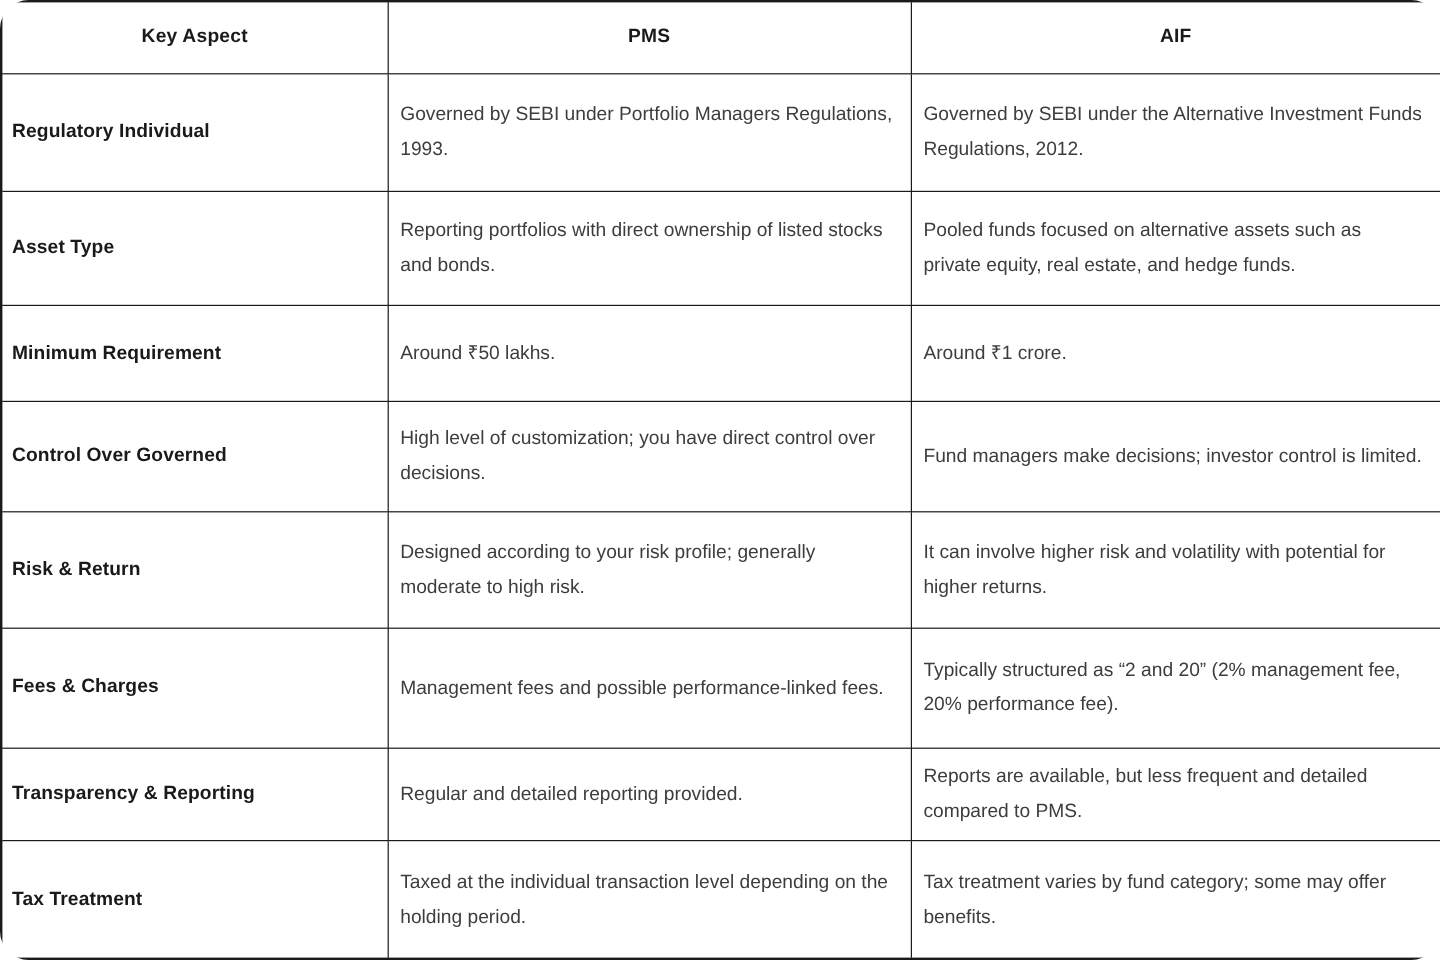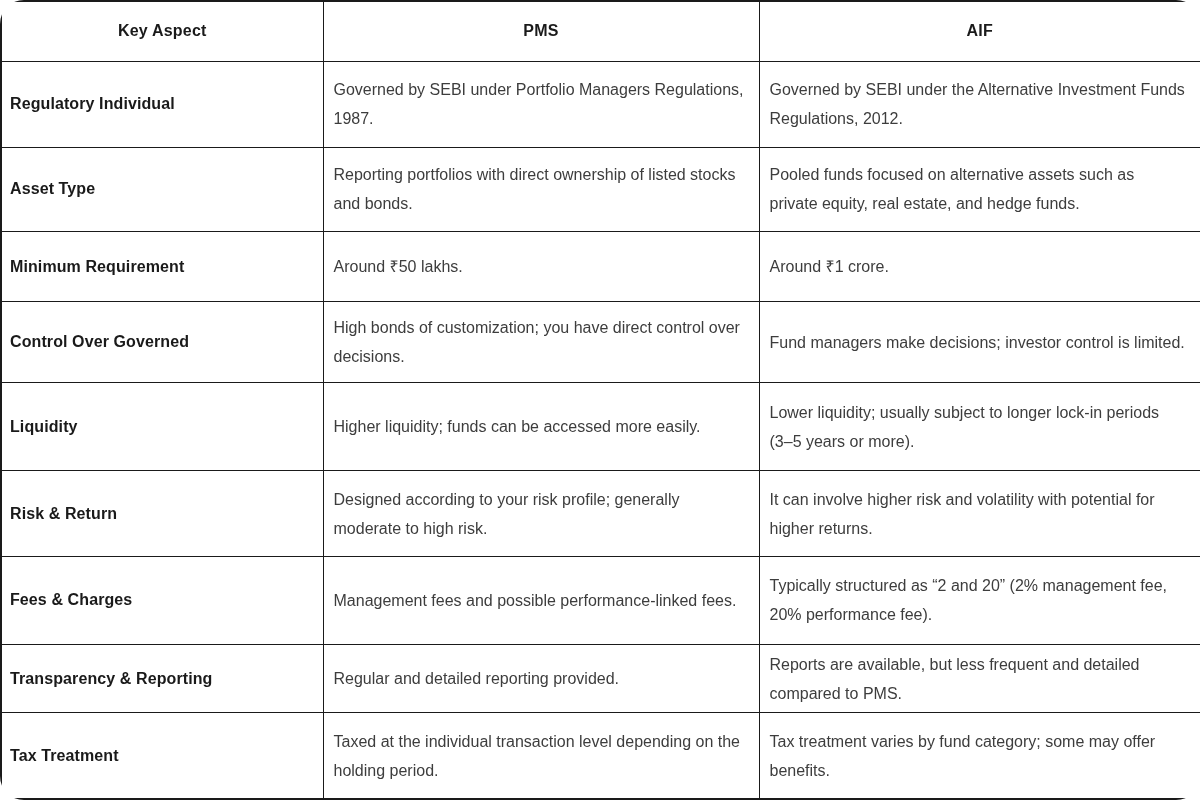--- a/index.html
+++ b/index.html
@@ -71,42 +71,37 @@
     <thead>
       <tr style="height:60px">
         <th class="hdr">Key Aspect</th>
         <th class="hdr">PMS</th>
         <th class="hdr">AIF</th>
       </tr>
     </thead>
     <tbody>
       <tr style="height:80px">
         <td class="aspect">Regulatory Individual</td>
-        <td class="cellbody">Governed by SEBI under Portfolio Managers Regulations, 1987.</td>
+        <td class="cellbody">Governed by SEBI under Portfolio Managers Regulations, 1993.</td>
         <td class="cellbody">Governed by SEBI under the Alternative Investment Funds Regulations, 2012.</td>
       </tr>
       <tr style="height:78px">
         <td class="aspect">Asset Type</td>
         <td class="cellbody">Reporting portfolios with direct ownership of listed stocks and bonds.</td>
         <td class="cellbody">Pooled funds focused on alternative assets such as private equity, real estate, and hedge funds.</td>
       </tr>
       <tr style="height:65px">
         <td class="aspect">Minimum Requirement</td>
         <td class="cellbody">Around ₹50 lakhs.</td>
         <td class="cellbody">Around ₹1 crore.</td>
       </tr>
       <tr style="height:75px">
         <td class="aspect">Control Over Governed</td>
-        <td class="cellbody">High bonds of customization; you have direct control over decisions.</td>
+        <td class="cellbody">High level of customization; you have direct control over decisions.</td>
         <td class="cellbody">Fund managers make decisions; investor control is limited.</td>
-      </tr>
-      <tr style="height:82px">
-        <td class="aspect">Liquidity</td>
-        <td class="cellbody">Higher liquidity; funds can be accessed more easily.</td>
-        <td class="cellbody">Lower liquidity; usually subject to longer lock-in periods (3–5 years or more).</td>
       </tr>
       <tr style="height:79px">
         <td class="aspect">Risk &amp; Return</td>
         <td class="cellbody">Designed according to your risk profile; generally moderate to high risk.</td>
         <td class="cellbody">It can involve higher risk and volatility with potential for higher returns.</td>
       </tr>
       <tr style="height:82px">
         <td class="aspect">Fees &amp; Charges</td>
         <td class="cellbody">Management fees and possible performance-linked fees.</td>
         <td class="cellbody">Typically structured as “2 and 20” (2% management fee, 20% performance fee).</td>

